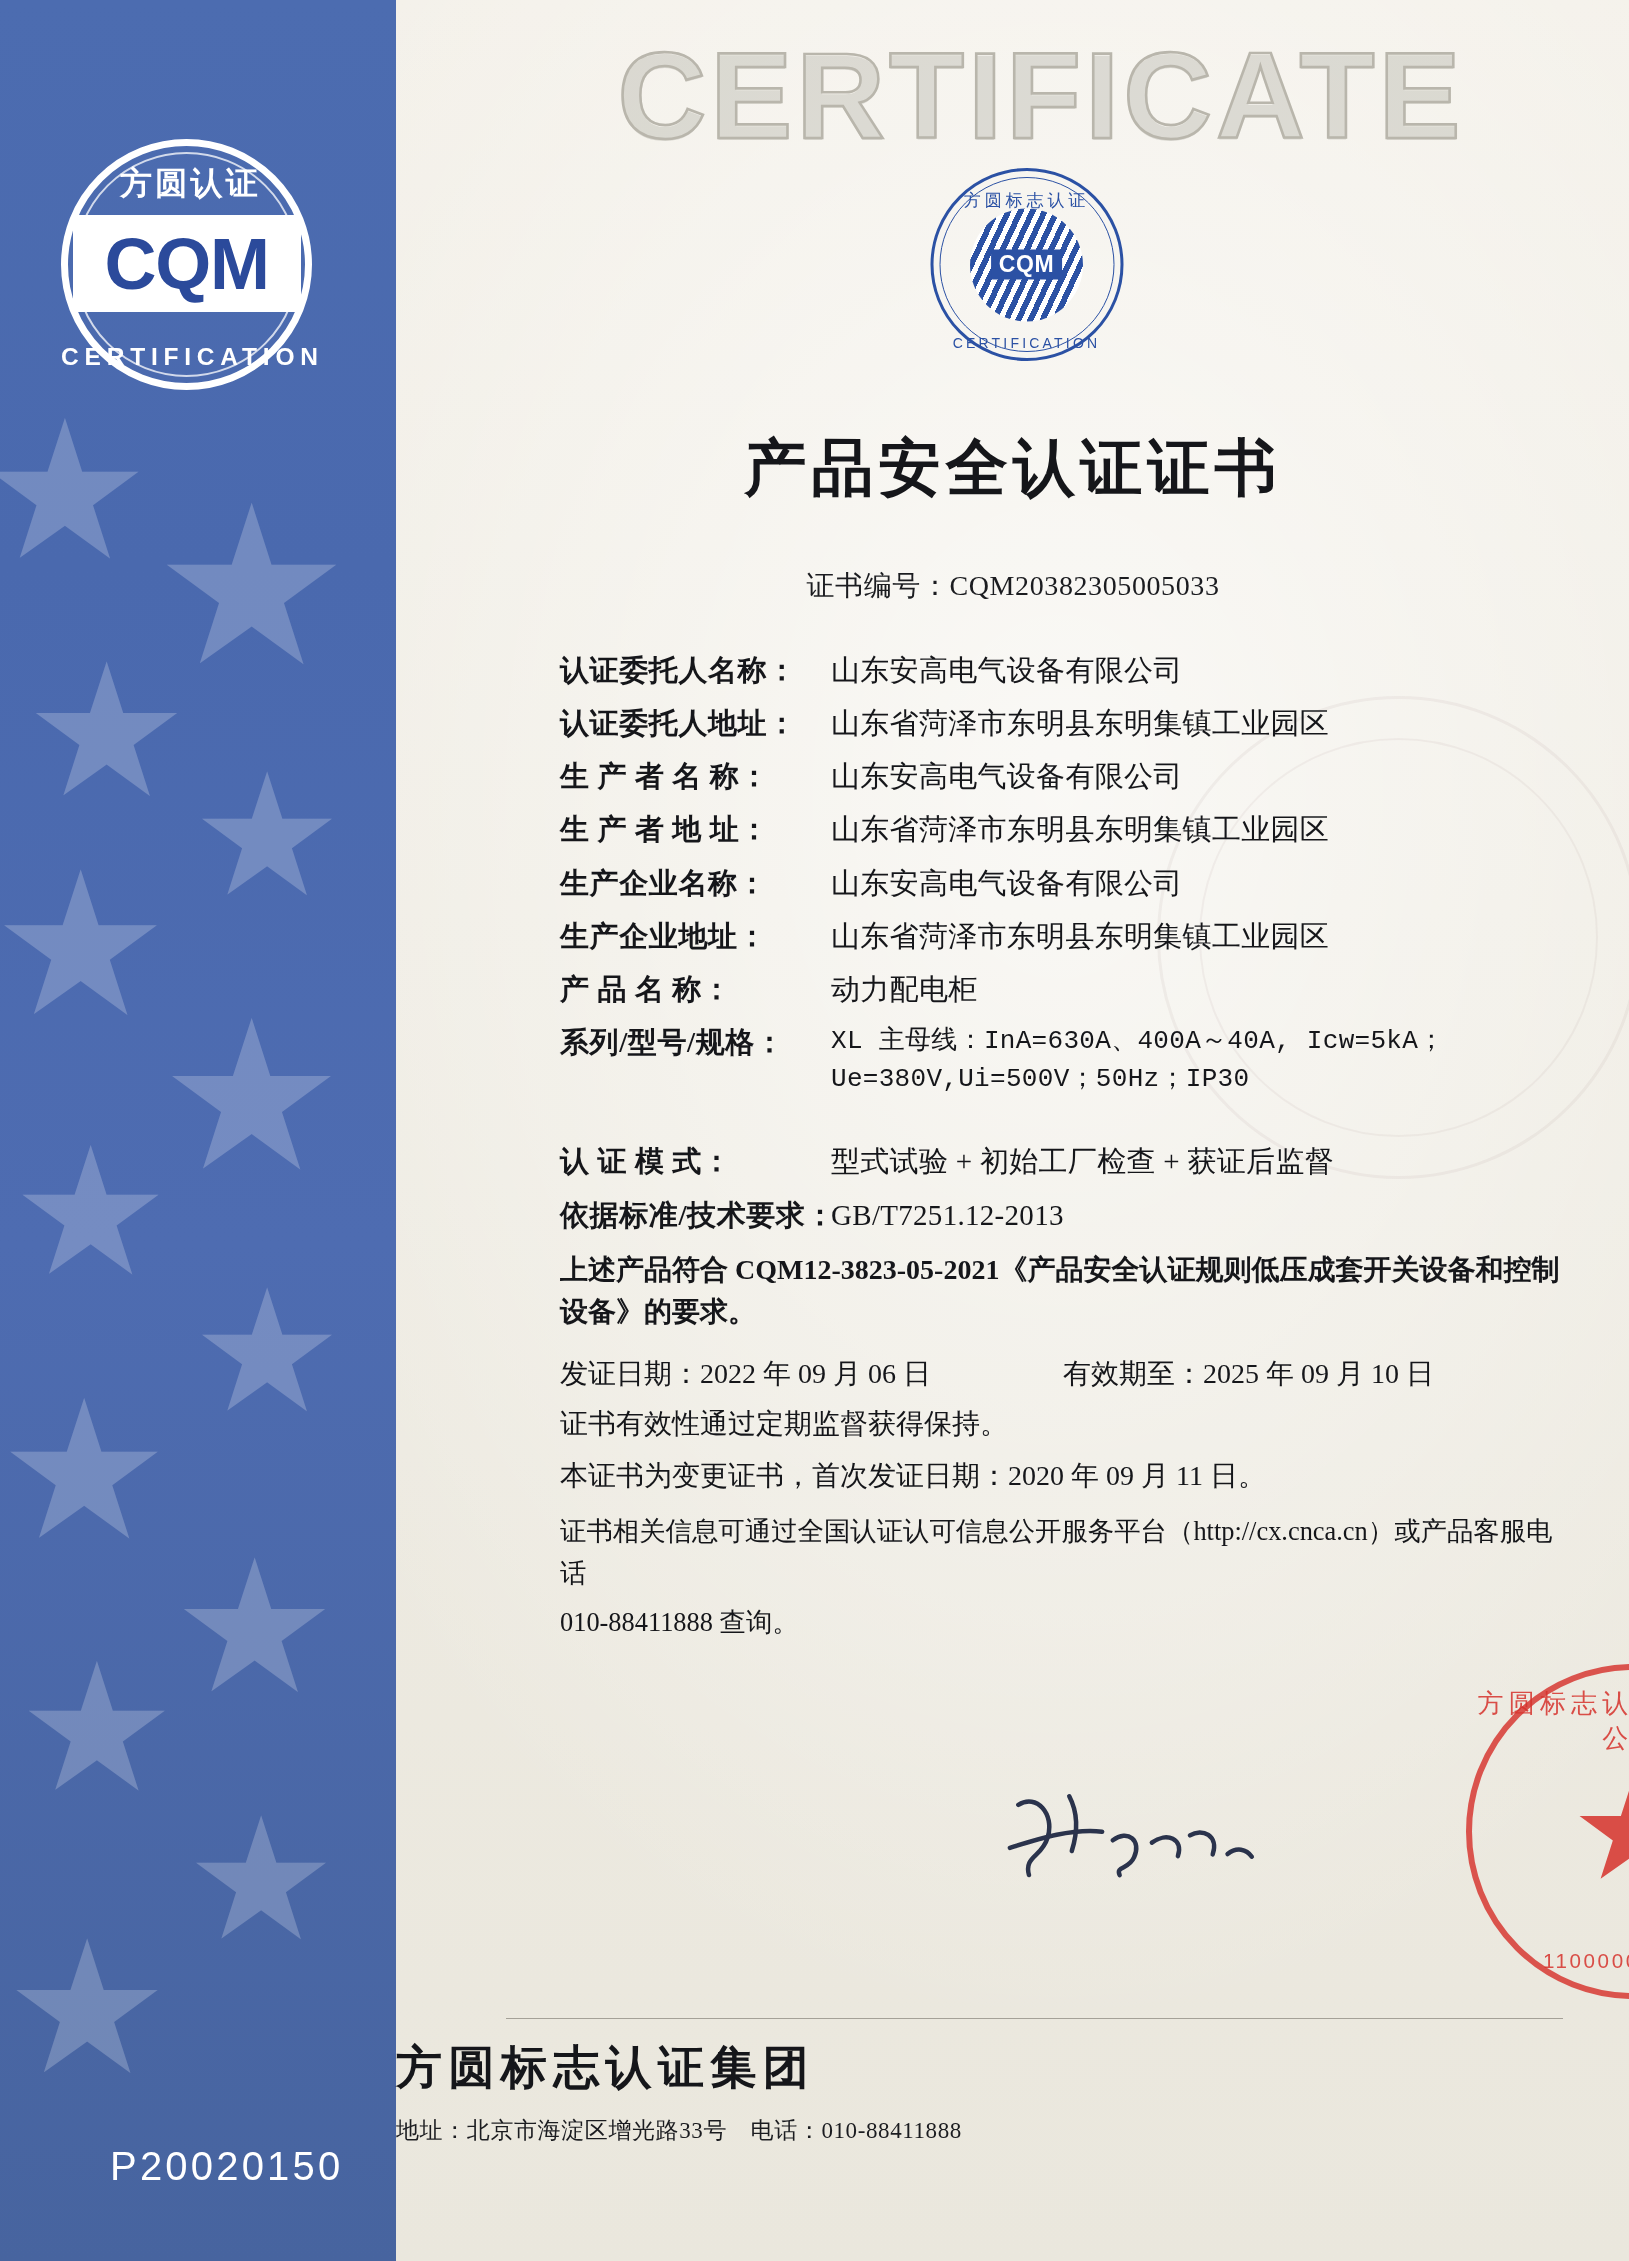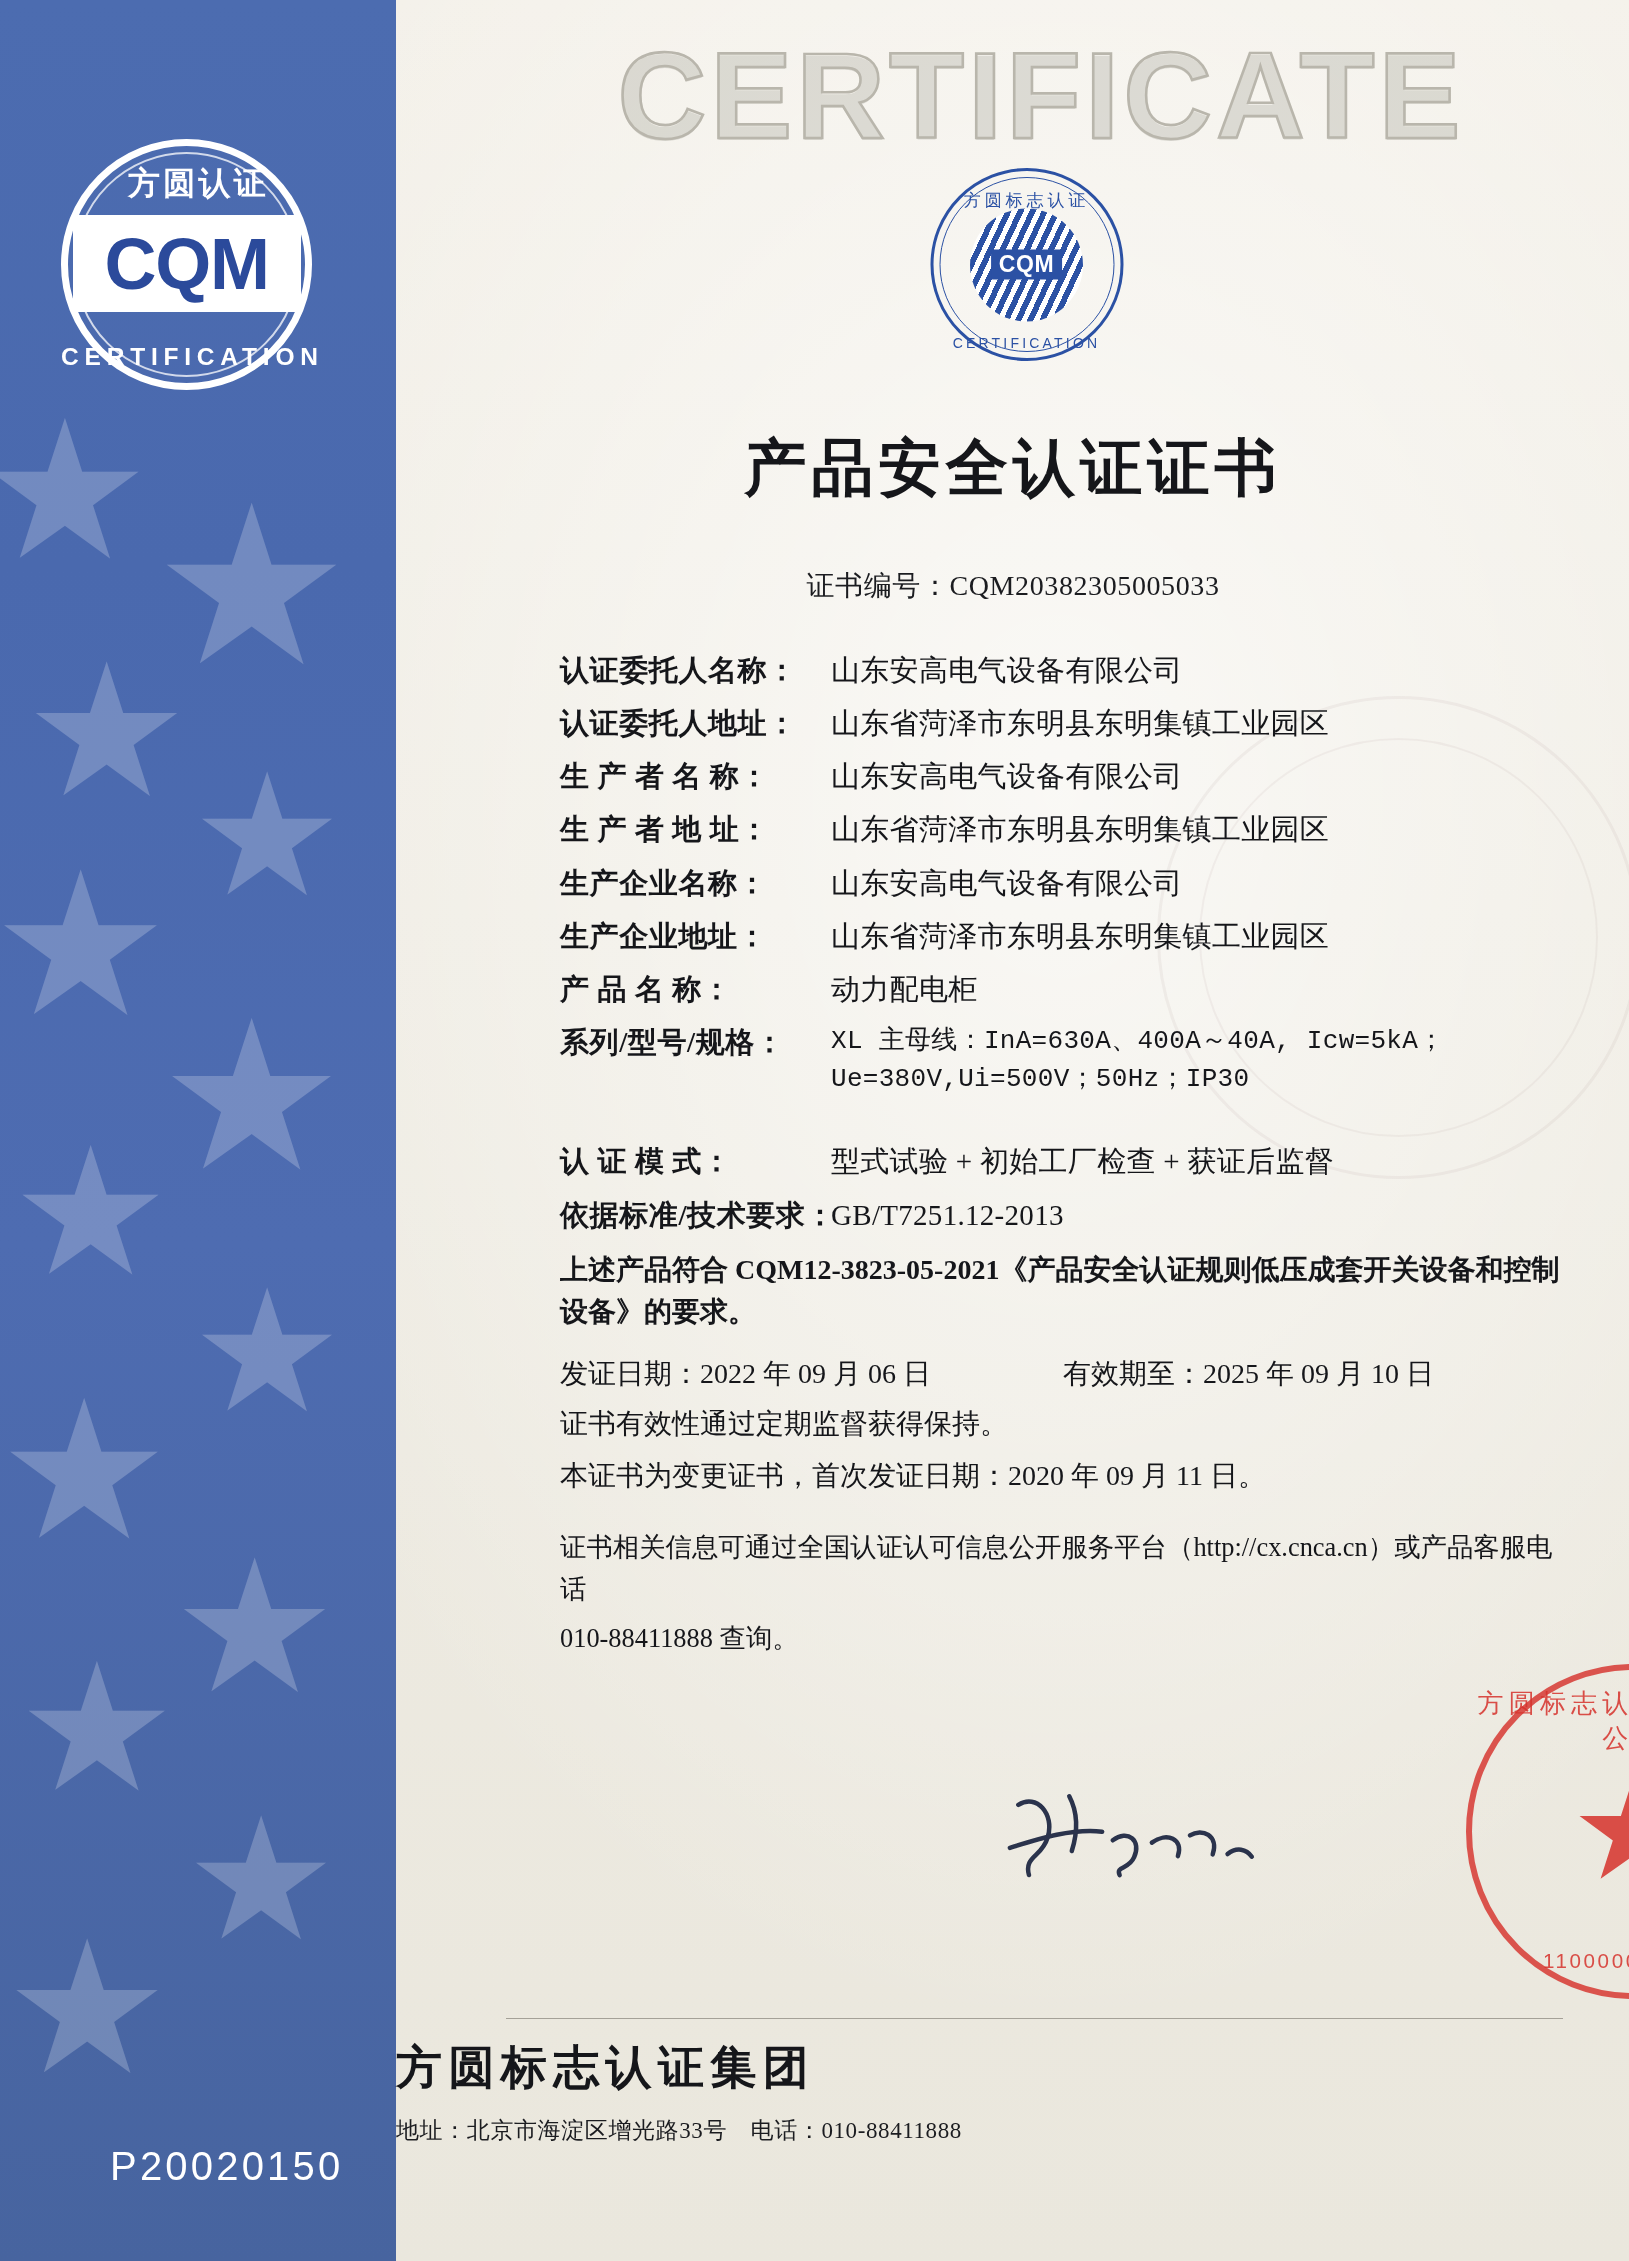--- a/index.html
+++ b/index.html
@@ -89,21 +89,21 @@
     justify-content: center;
     color: #2b4a9b;
     font-family: "Liberation Sans", sans-serif;
     font-weight: bold;
     font-size: 72px;
     letter-spacing: -1.3px;
   }
   .cqm-top-cn {
     position: absolute;
     top: 23px;
-    left: 12px;
+    left: 4px;
     width: 100%;
     text-align: center;
     color: #ffffff;
     font-family: "Liberation Sans", sans-serif;
     font-size: 32px;
     letter-spacing: 3.2px;
     font-weight: bold;
   }
   .cqm-bottom-en {
     position: absolute;
@@ -306,21 +306,21 @@
   .dates-row .issue { flex: 0 0 503px; }
   .dates-row .valid { flex: 1 1 auto; }
 
   .note-line {
     margin-top: 10.3px;
     font-size: 28px;
     color: #15161a;
     line-height: 1.5;
   }
   .note-small {
-    margin-top: 29px;
+    margin-top: 13px;
     font-size: 26.4px;
     color: #15161a;
     line-height: 1.6;
   }
 
   
   .signature {
     position: absolute;
     left: 600px;
     top: 1767px;

